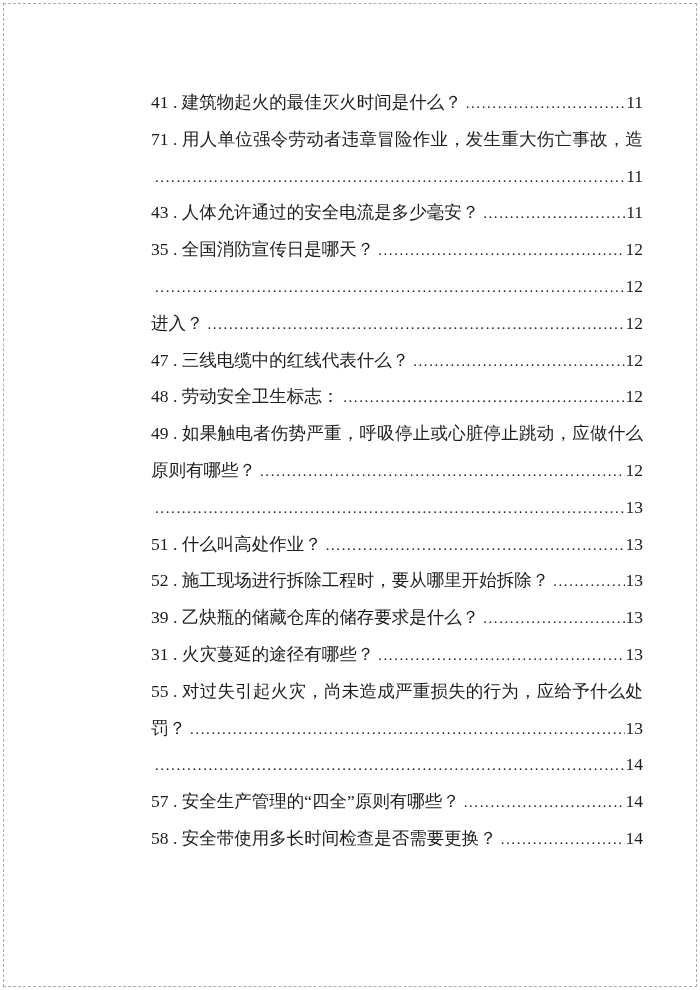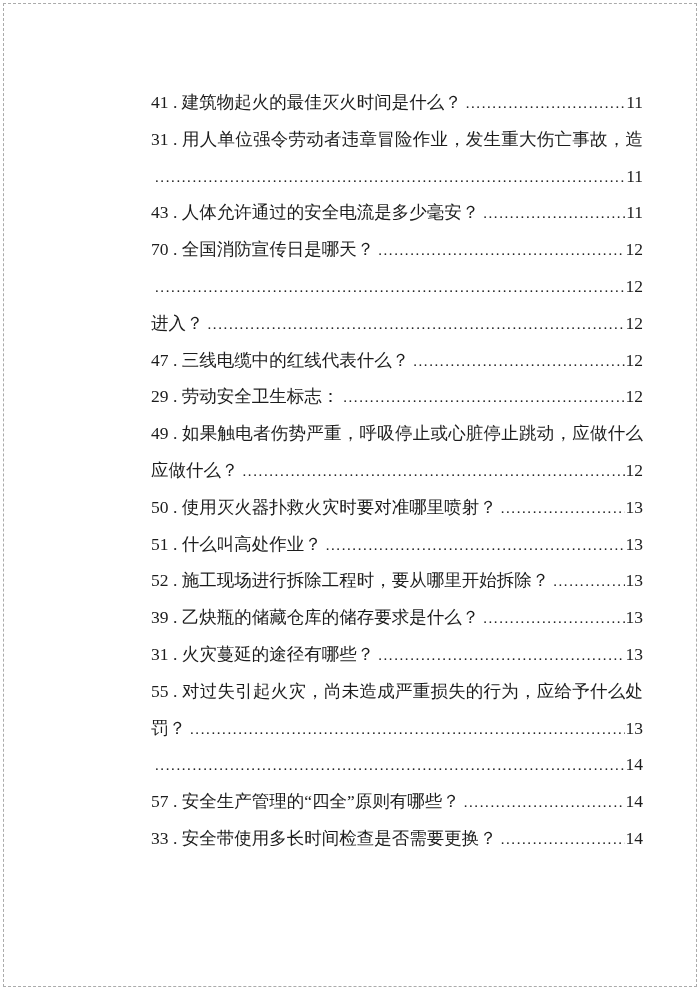--- a/index.html
+++ b/index.html
@@ -69,36 +69,36 @@
 
 <div class="toc">
     <div class="toc-entry">
       <div class="toc-line">
         <span class="line-text">41 . 建筑物起火的最佳灭火时间是什么？</span>
         <span class="dots">....................................................................................................................................................................................................................................................................</span>
         <span class="pagenum">11</span>
       </div>
     </div>
     <div class="toc-entry">
-      <div class="toc-line full"><span class="line-text">31 . 用人单位强令劳动者违章冒险作业，发生重大伤亡事故，造</span></div>
+      <div class="toc-line full"><span class="line-text">71 . 用人单位强令劳动者违章冒险作业，发生重大伤亡事故，造</span></div>
       <div class="toc-line">
         <span class="dots">....................................................................................................................................................................................................................................................................</span>
         <span class="pagenum">11</span>
       </div>
     </div>
     <div class="toc-entry">
       <div class="toc-line">
         <span class="line-text">43 . 人体允许通过的安全电流是多少毫安？</span>
         <span class="dots">....................................................................................................................................................................................................................................................................</span>
         <span class="pagenum">11</span>
       </div>
     </div>
     <div class="toc-entry">
       <div class="toc-line">
-        <span class="line-text">70 . 全国消防宣传日是哪天？</span>
+        <span class="line-text">35 . 全国消防宣传日是哪天？</span>
         <span class="dots">....................................................................................................................................................................................................................................................................</span>
         <span class="pagenum">12</span>
       </div>
     </div>
     <div class="toc-entry">
       <div class="toc-line">
         <span class="dots">....................................................................................................................................................................................................................................................................</span>
         <span class="pagenum">12</span>
       </div>
     </div>
@@ -111,36 +111,35 @@
     </div>
     <div class="toc-entry">
       <div class="toc-line">
         <span class="line-text">47 . 三线电缆中的红线代表什么？</span>
         <span class="dots">....................................................................................................................................................................................................................................................................</span>
         <span class="pagenum">12</span>
       </div>
     </div>
     <div class="toc-entry">
       <div class="toc-line">
-        <span class="line-text">29 . 劳动安全卫生标志：</span>
+        <span class="line-text">48 . 劳动安全卫生标志：</span>
         <span class="dots">....................................................................................................................................................................................................................................................................</span>
         <span class="pagenum">12</span>
       </div>
     </div>
     <div class="toc-entry">
       <div class="toc-line full"><span class="line-text">49 . 如果触电者伤势严重，呼吸停止或心脏停止跳动，应做什么</span></div>
       <div class="toc-line">
-        <span class="line-text">应做什么？</span>
+        <span class="line-text">原则有哪些？</span>
         <span class="dots">....................................................................................................................................................................................................................................................................</span>
         <span class="pagenum">12</span>
       </div>
     </div>
     <div class="toc-entry">
       <div class="toc-line">
-        <span class="line-text">50 . 使用灭火器扑救火灾时要对准哪里喷射？</span>
         <span class="dots">....................................................................................................................................................................................................................................................................</span>
         <span class="pagenum">13</span>
       </div>
     </div>
     <div class="toc-entry">
       <div class="toc-line">
         <span class="line-text">51 . 什么叫高处作业？</span>
         <span class="dots">....................................................................................................................................................................................................................................................................</span>
         <span class="pagenum">13</span>
       </div>
@@ -182,18 +181,18 @@
     </div>
     <div class="toc-entry">
       <div class="toc-line">
         <span class="line-text">57 . 安全生产管理的“四全”原则有哪些？</span>
         <span class="dots">....................................................................................................................................................................................................................................................................</span>
         <span class="pagenum">14</span>
       </div>
     </div>
     <div class="toc-entry">
       <div class="toc-line">
-        <span class="line-text">33 . 安全带使用多长时间检查是否需要更换？</span>
+        <span class="line-text">58 . 安全带使用多长时间检查是否需要更换？</span>
         <span class="dots">....................................................................................................................................................................................................................................................................</span>
         <span class="pagenum">14</span>
       </div>
     </div>
   </div>
 
 </body></html>

